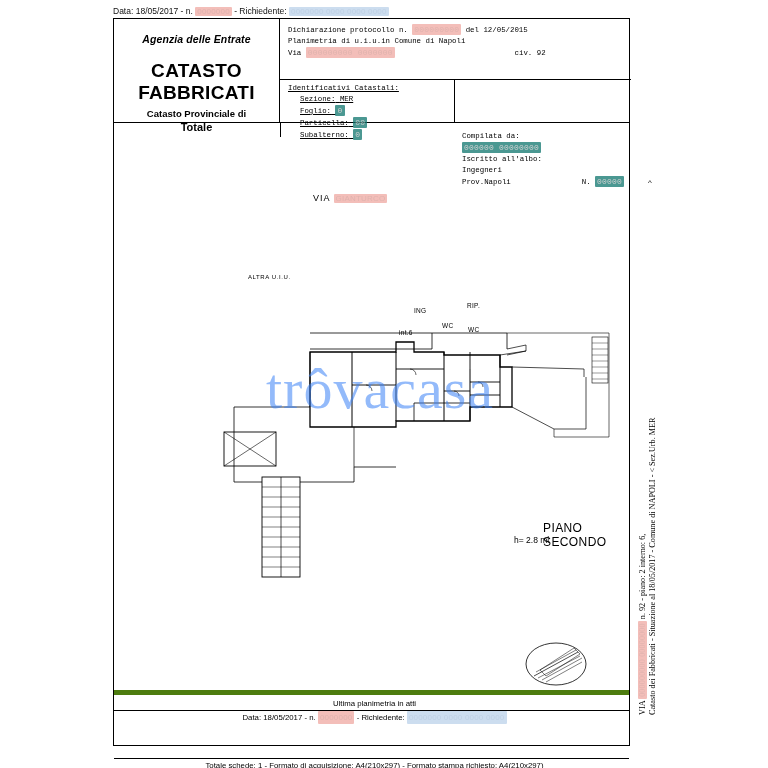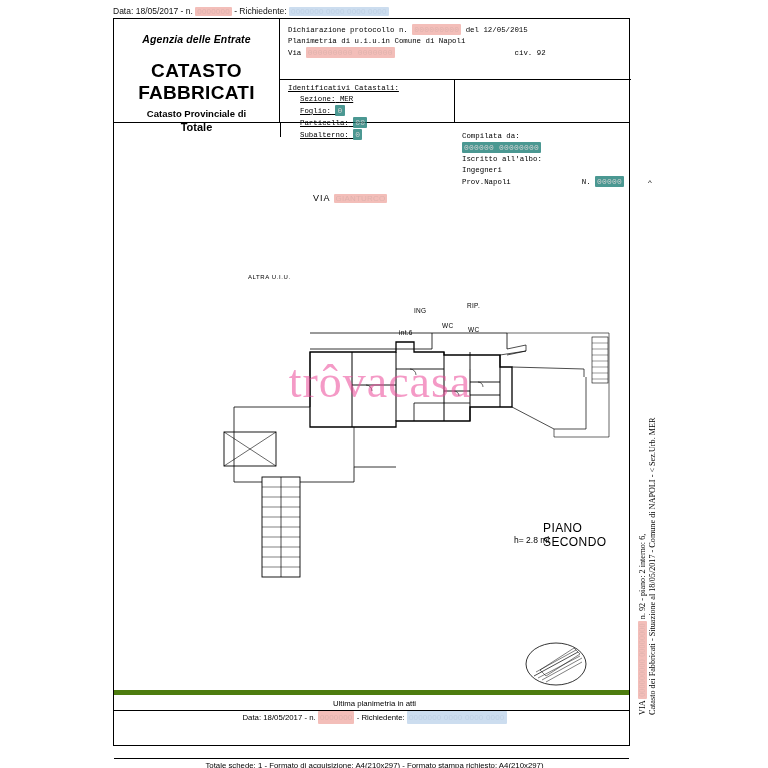--- a/index.html
+++ b/index.html
@@ -176,22 +176,22 @@
     bottom: 43px;
   }
   .draw svg { display: block; }
   
   .watermark {
     position: absolute;
     left: 100px;
     top: 355px;
     width: 560px;
     text-align: center;
-    font-size: 46px;
-    color: #ec4899;
+    font-size: 58px;
+    color: #3b82f6;
     opacity: .55;
     font-family: "Liberation Serif", serif;
     letter-spacing: 1px;
     pointer-events: none;
     user-select: none;
   }
   
   .foot {
     position: absolute;
     left: 0;

